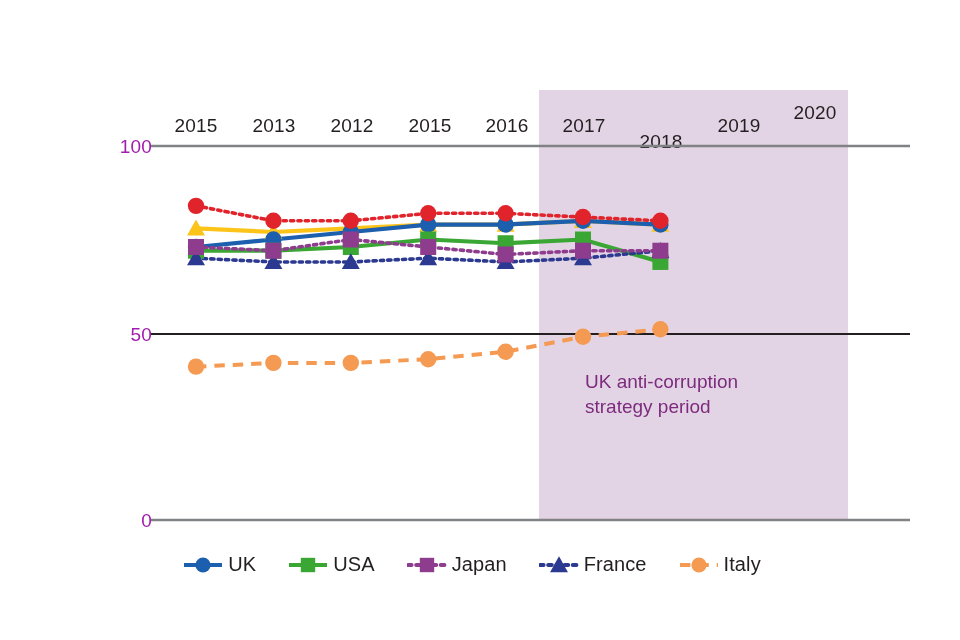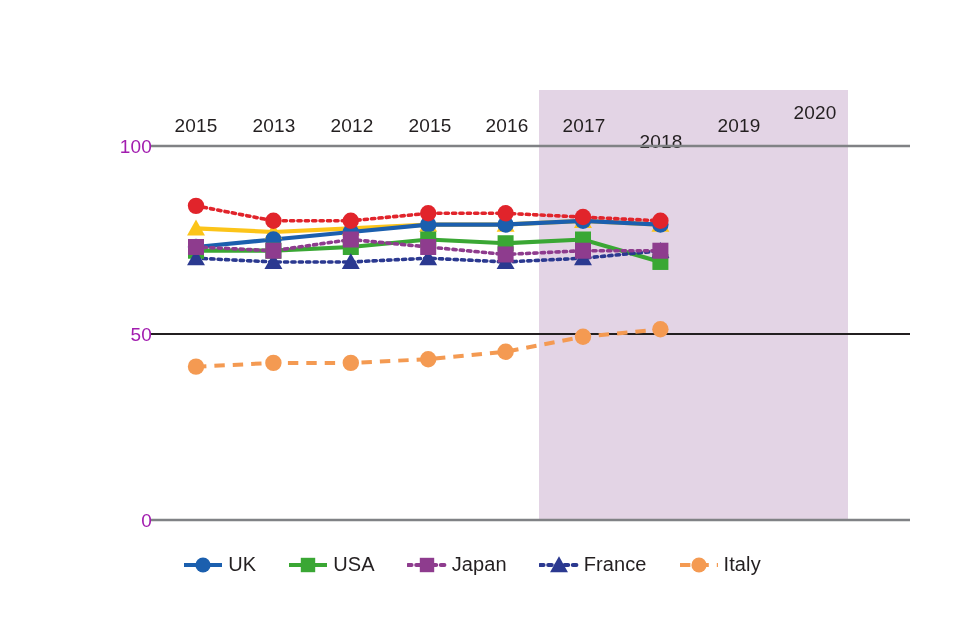--- a/index.html
+++ b/index.html
@@ -28,20 +28,24 @@
   <div class="xtick" style="left:156px;top:115px;">2015</div>
   <div class="xtick" style="left:234px;top:115px;">2013</div>
   <div class="xtick" style="left:312px;top:115px;">2012</div>
   <div class="xtick" style="left:390px;top:115px;">2015</div>
   <div class="xtick" style="left:467px;top:115px;">2016</div>
   <div class="xtick" style="left:544px;top:115px;">2017</div>
   <div class="xtick" style="left:621px;top:115px;margin-top:16px;">2018</div>
   <div class="xtick" style="left:699px;top:115px;">2019</div>
   <div class="xtick" style="left:775px;top:102px;">2020</div>
 
+  <div class="ann" style="left:585px;top:369px;">
+    <div>UK anti-corruption</div>
+    <div>strategy period</div>
+  </div>
 
   <svg id="plot-svg" width="960" height="640">
     <g id="axis-lines">
       <line x1="151" y1="146" x2="910" y2="146" stroke="#808285" stroke-width="2.5"></line>
       <line x1="151" y1="334" x2="910" y2="334" stroke="#231f20" stroke-width="2"></line>
       <line x1="151" y1="520" x2="910" y2="520" stroke="#808285" stroke-width="2.5"></line>
     </g>
     <g id="series-layer">
         <g>
           <polyline points="196,228.27999999999997 273.4,232.01999999999998 350.8,228.27999999999997 428.20000000000005,224.53999999999996 505.6,224.53999999999996 583,220.8 660.4000000000001,224.53999999999996" fill="none" stroke="#fcc419" stroke-width="4.2" stroke-linecap="butt"></polyline>

